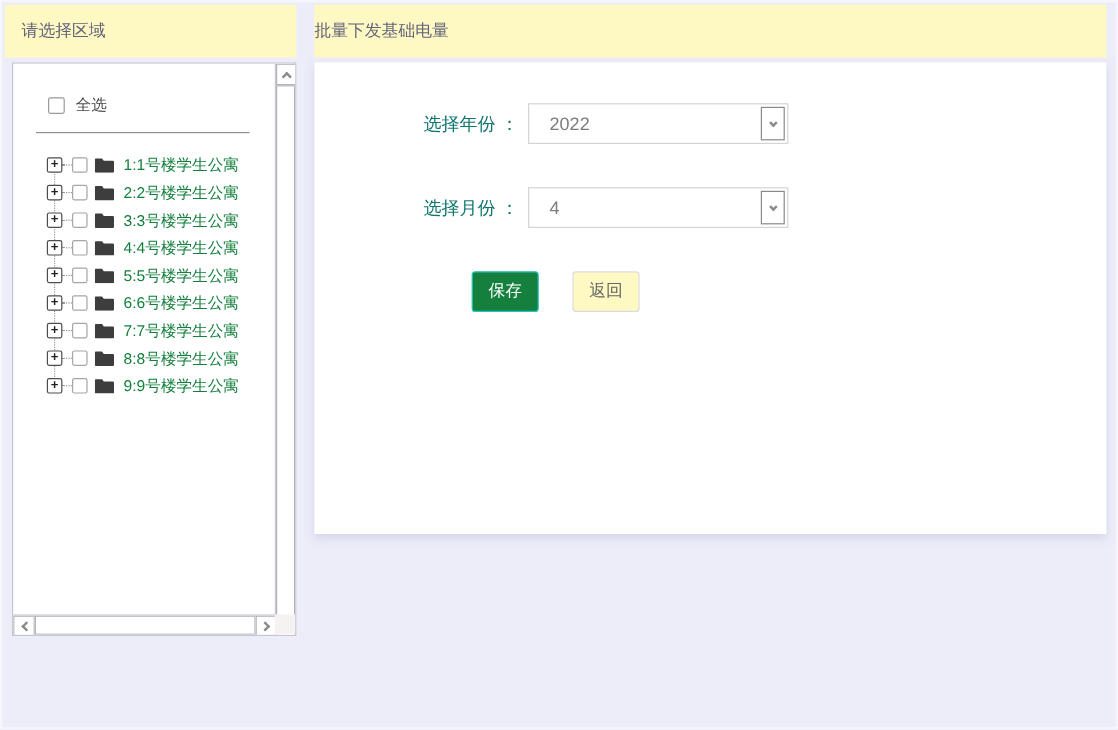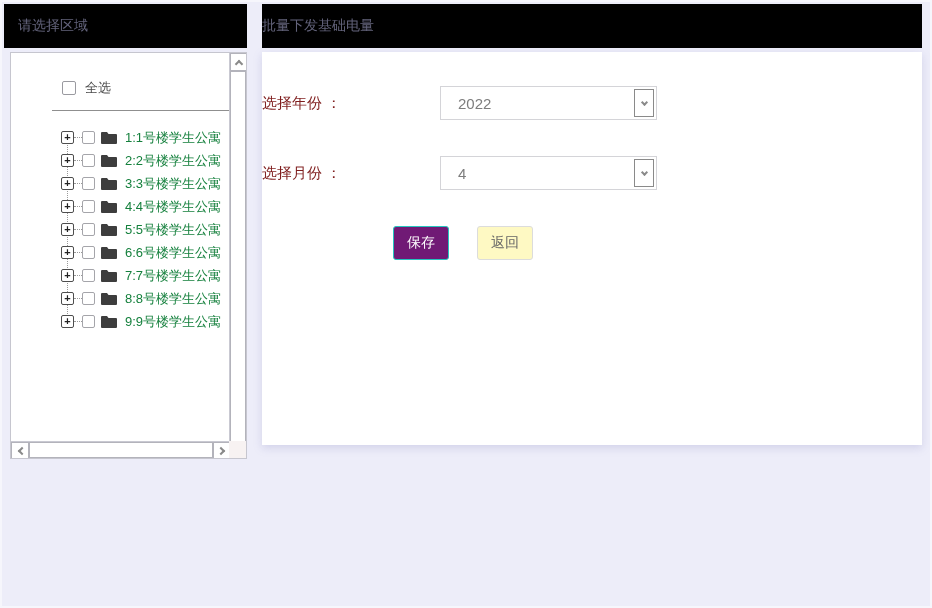--- a/index.html
+++ b/index.html
@@ -12,33 +12,32 @@
   .app {
     width:932px; height:608px;
     padding:2px;
     border:2px solid #f6f6fc;
     display:flex;
     align-items:flex-start;
   }
   
   .left-col { width:243px; margin-left:0; flex:0 0 243px; }
   .panel-header {
-    height:44px; background:#000000;
+    height:44px; background:#fef9c3;
     display:flex; align-items:center;
     color:#63637b; font-size:14px;
   }
   .left-col .panel-header { padding-left:14px; }
   .tree-box {
     margin-top:4px; margin-left:6px;
-    width:237px; height:407px;
+    width:237px; height:478px;
     background:#fff;
     border:1px solid #c6c6cf;
     position:relative;
     overflow:hidden;
-    padding-left:22px;
   }
   .select-all-row {
     display:flex; align-items:center;
     margin:26px 0 0 29px;
   }
   .cb {
     width:14px; height:14px;
     border:1px solid #9a9aa0;
     border-radius:2px;
     background:#fff;
@@ -128,22 +127,22 @@
     box-shadow:0 3px 8px rgba(130,130,190,0.25);
     padding-top:34px;
   }
   .form-row {
     display:flex; align-items:center;
     height:34px;
     margin-bottom:36px;
   }
   .form-label {
     width:178px;
-    text-align:left;
-    font-size:15px; color:#7f1d1d;
+    text-align:right;
+    font-size:15px; color:#0f766e;
     flex:0 0 178px;
     padding-right:8px;
     white-space:nowrap;
   }
   .select-box {
     position:relative;
     width:217px; height:34px;
     border:1px solid #d4d4d8;
     background:#fff;
     display:flex; align-items:center;
@@ -169,21 +168,21 @@
   .text-input.wide { width:436px; }
   .btn-row { display:flex; margin-left:131px; margin-top:0; }
   .btn {
     width:56px; height:34px;
     border-radius:3px;
     font-size:14px;
     display:flex; align-items:center; justify-content:center;
     cursor:pointer;
     font-family:inherit;
   }
-  .btn-save { background:#701a75; color:#fff; border:1px solid #25c5bf; }
+  .btn-save { background:#15803d; color:#fff; border:1px solid #25c5bf; }
   .btn-back { background:#fef9c3; color:#666; border:1px solid #dcdcdc; margin-left:28px; }
 </style>
 </head>
 <body>
 
 <div class="app">
 
   <div class="left-col">
     <div class="panel-header">
       <span>请选择区域</span>

